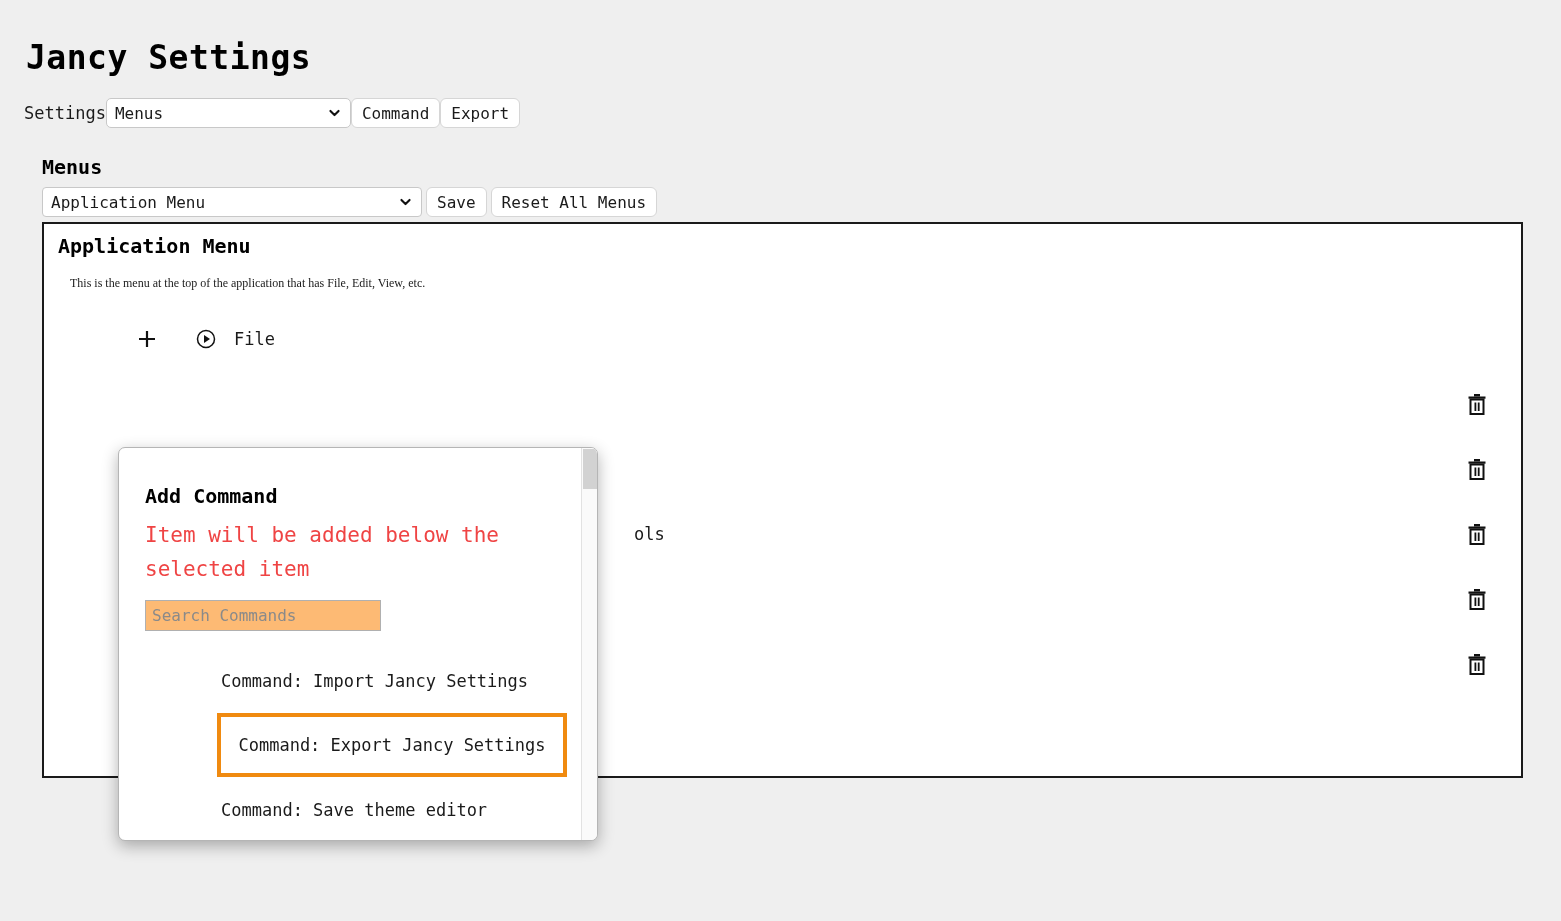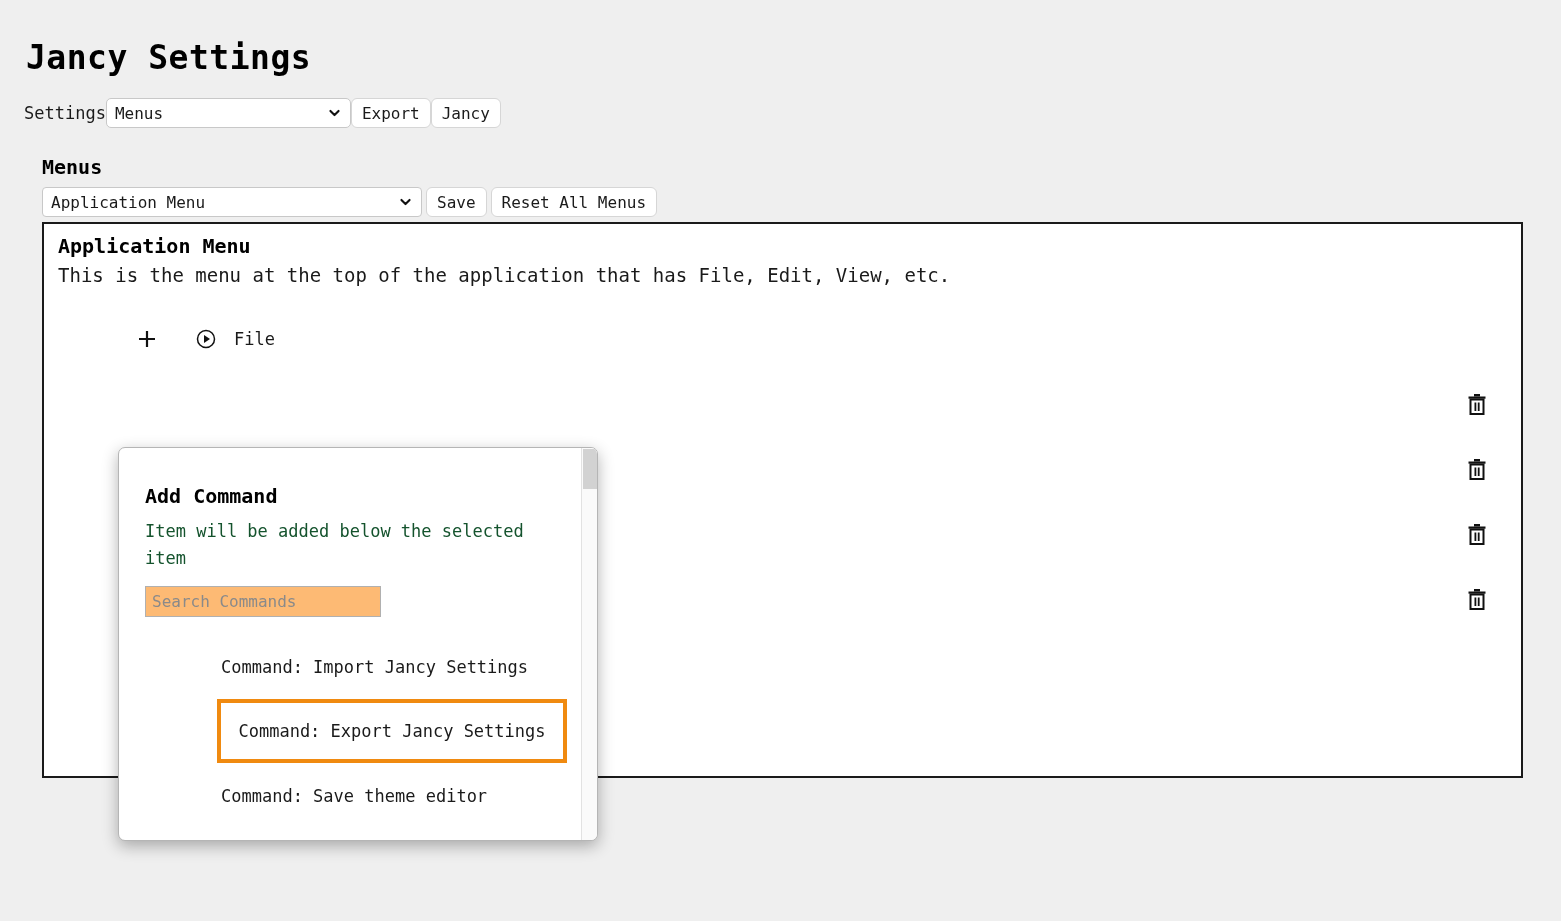--- a/index.html
+++ b/index.html
@@ -76,22 +76,23 @@
     width: 1481px; height: 556px;
     background: #ffffff;
     border: 2px solid #1a1a1a;
   }
   .panel-title {
     position: absolute; left: 14px; top: 10px;
     font-size: 20px; font-weight: bold; color: #000; margin: 0;
   }
   .panel-desc {
     position: absolute; left: 14px; top: 40px;
-    font-size: 19px; color: #1a1a1a; margin: 0;
-    white-space: nowrap;
+    font-size: 12px; color: #1a1a1a; margin: 12px;
+    white-space: nowrap;
+    font-family: Liberation Serif, serif;
   }
 
   
   .tree { position: absolute; left: 0; top: 82px; width: 100%; }
   .tree-row {
     position: relative;
     height: 65px;
     display: flex; align-items: center;
   }
   .plus-btn {
@@ -131,24 +132,24 @@
   .modal-body {
     position: absolute;
     left: 0; top: 0; right: 16px; bottom: 0;
     padding: 36px 0 0 26px;
   }
   .modal-title {
     font-size: 20px; font-weight: bold; color: #000;
     margin: 0 0 10px 0;
   }
   .modal-sub {
-    font-size: 17px; color: #14532d;
+    font-size: 21px; color: #ef4444;
     margin: 0 0 14px 0;
     width: 400px;
-    line-height: 27px;
+    line-height: 34px;
   }
   .search-input {
     width: 236px; height: 31px;
     border: 1px solid #b0b0b0;
     border-radius: 0;
     background: #fdba74;
     font-family: inherit; font-size: 16px;
     color: #1a1a1a;
     padding: 0 6px;
     outline: none;
@@ -200,22 +201,22 @@
   <div class="settings-row">
     <span class="settings-label">Settings</span>
 
     <div class="select-box wide1">
       <span>Menus</span>
       <svg class="chev" viewBox="0 0 16 16">
         <path d="M3 5.5 L8 10.5 L13 5.5" stroke="#111" stroke-width="2.6" fill="none" stroke-linecap="round" stroke-linejoin="round"></path>
       </svg>
     </div>
 
+    <button class="btn">Command</button>
     <button class="btn">Export</button>
-    <button class="btn">Jancy</button>
   </div>
 
   <h2 class="section-title">Menus</h2>
 
   <div class="menu-controls">
     <div class="select-box wide2">
       <span>Application Menu</span>
       <svg class="chev" viewBox="0 0 16 16">
         <path d="M3 5.5 L8 10.5 L13 5.5" stroke="#111" stroke-width="2.6" fill="none" stroke-linecap="round" stroke-linejoin="round"></path>
       </svg>
@@ -265,20 +266,32 @@
           <svg viewBox="0 0 24 26" width="24" height="26">
             <path d="M9 3 H15 V5.5 H9 Z" fill="#111"></path>
             <rect x="3.5" y="5.5" width="17" height="2.2" fill="#111"></rect>
             <rect x="5.5" y="8.5" width="13" height="14.5" stroke="#111" stroke-width="2" fill="none"></rect>
             <rect x="9.5" y="11.5" width="1.8" height="8.5" fill="#111"></rect>
             <rect x="12.8" y="11.5" width="1.8" height="8.5" fill="#111"></rect>
           </svg>
         </span>
       </div>
 
+      <div class="tree-row">
+        <span class="tree-label" style="left:590px;">ols</span>
+        <span class="trash-btn">
+          <svg viewBox="0 0 24 26" width="24" height="26">
+            <path d="M9 3 H15 V5.5 H9 Z" fill="#111"></path>
+            <rect x="3.5" y="5.5" width="17" height="2.2" fill="#111"></rect>
+            <rect x="5.5" y="8.5" width="13" height="14.5" stroke="#111" stroke-width="2" fill="none"></rect>
+            <rect x="9.5" y="11.5" width="1.8" height="8.5" fill="#111"></rect>
+            <rect x="12.8" y="11.5" width="1.8" height="8.5" fill="#111"></rect>
+          </svg>
+        </span>
+      </div>
 
       <div class="tree-row">
         <span class="tree-label indent2"></span>
         <span class="trash-btn">
           <svg viewBox="0 0 24 26" width="24" height="26">
             <path d="M9 3 H15 V5.5 H9 Z" fill="#111"></path>
             <rect x="3.5" y="5.5" width="17" height="2.2" fill="#111"></rect>
             <rect x="5.5" y="8.5" width="13" height="14.5" stroke="#111" stroke-width="2" fill="none"></rect>
             <rect x="9.5" y="11.5" width="1.8" height="8.5" fill="#111"></rect>
             <rect x="12.8" y="11.5" width="1.8" height="8.5" fill="#111"></rect>

